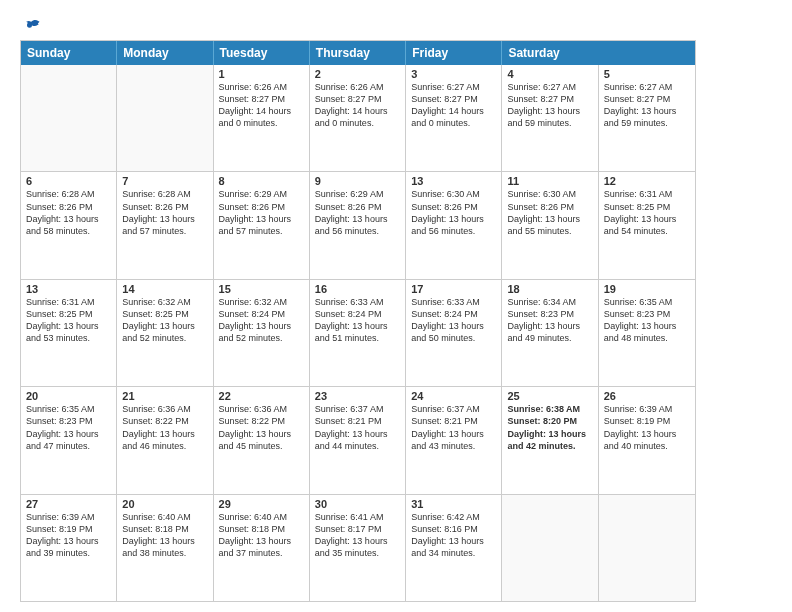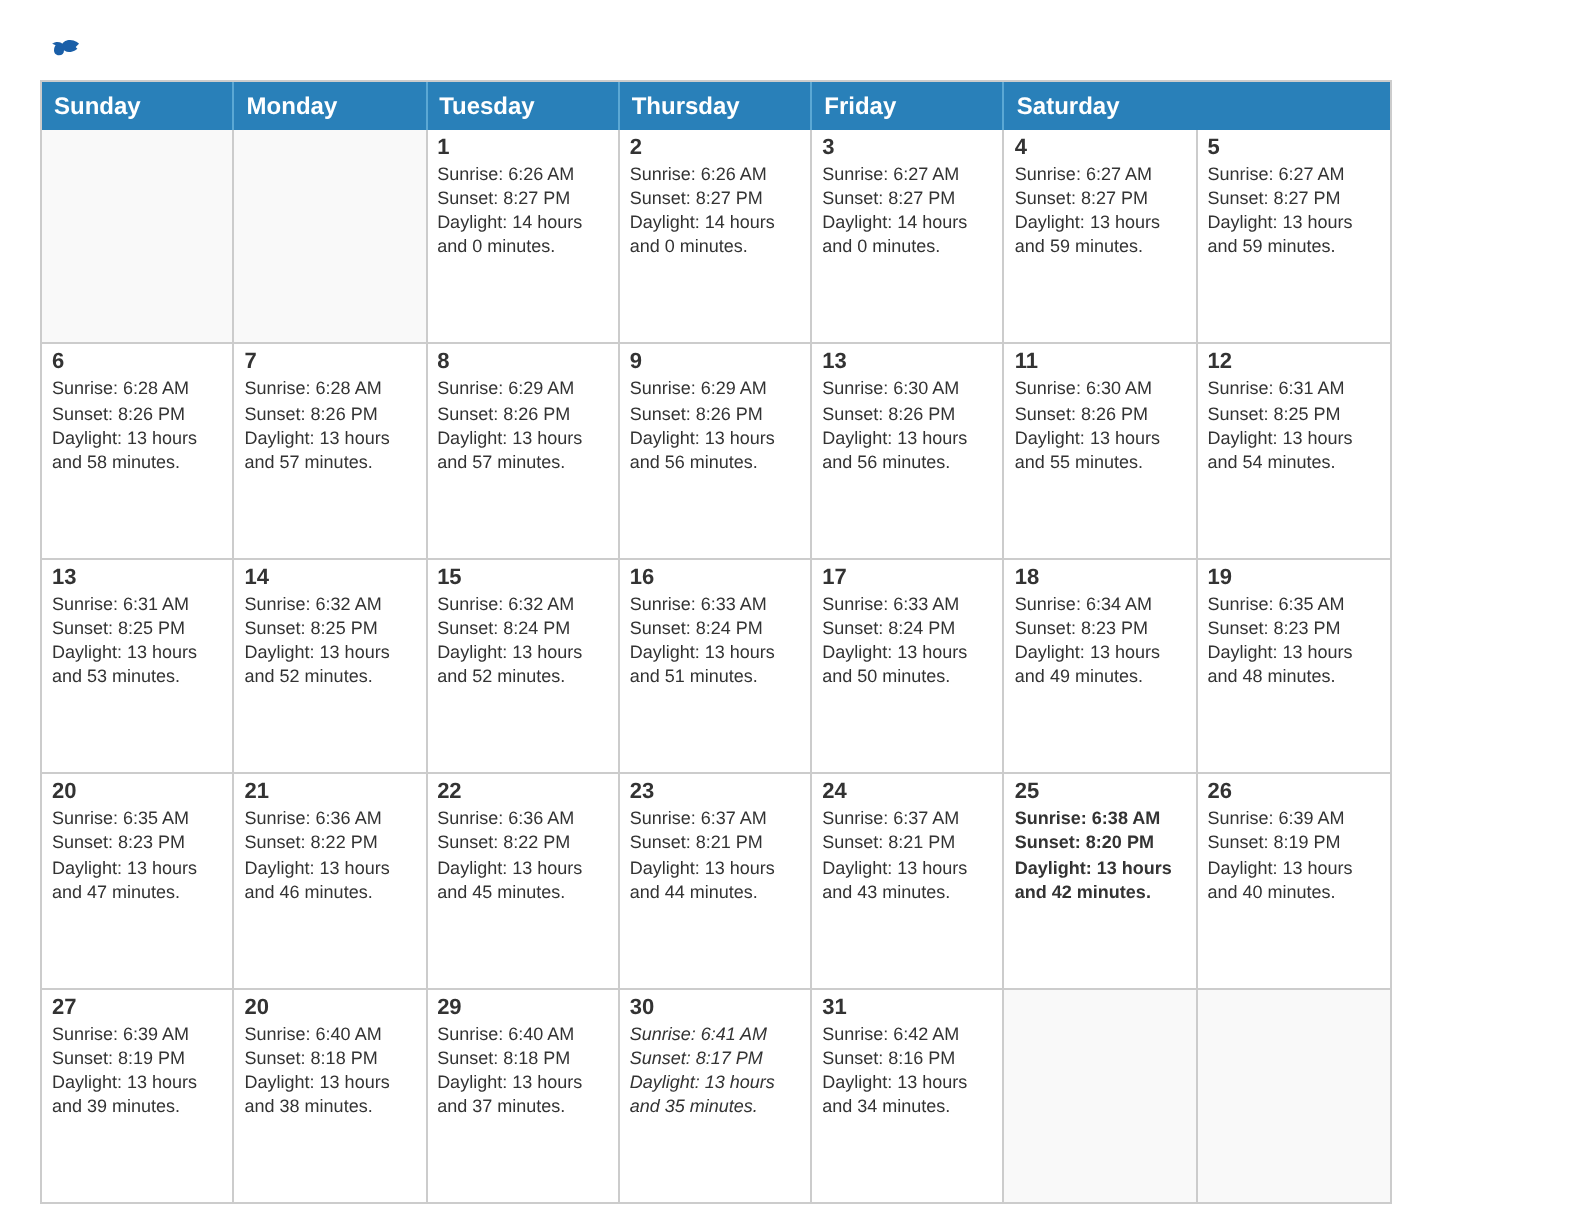--- a/index.html
+++ b/index.html
@@ -350,21 +350,21 @@
           </div>
           <div class="cal-cell">
             <span class="day-num">29</span>
             <div class="cell-text" style="white-space: pre-line;">Sunrise: 6:40 AM
 Sunset: 8:18 PM
 Daylight: 13 hours
 and 37 minutes.</div>
           </div>
           <div class="cal-cell">
             <span class="day-num">30</span>
-            <div class="cell-text" style="white-space: pre-line; font-style: italic;">Sunrise: 6:41 AM
+            <div class="cell-text" style="white-space: pre-line;">Sunrise: 6:41 AM
 Sunset: 8:17 PM
 Daylight: 13 hours
 and 35 minutes.</div>
           </div>
           <div class="cal-cell">
             <span class="day-num">31</span>
             <div class="cell-text" style="white-space: pre-line;">Sunrise: 6:42 AM
 Sunset: 8:16 PM
 Daylight: 13 hours
 and 34 minutes.</div>

